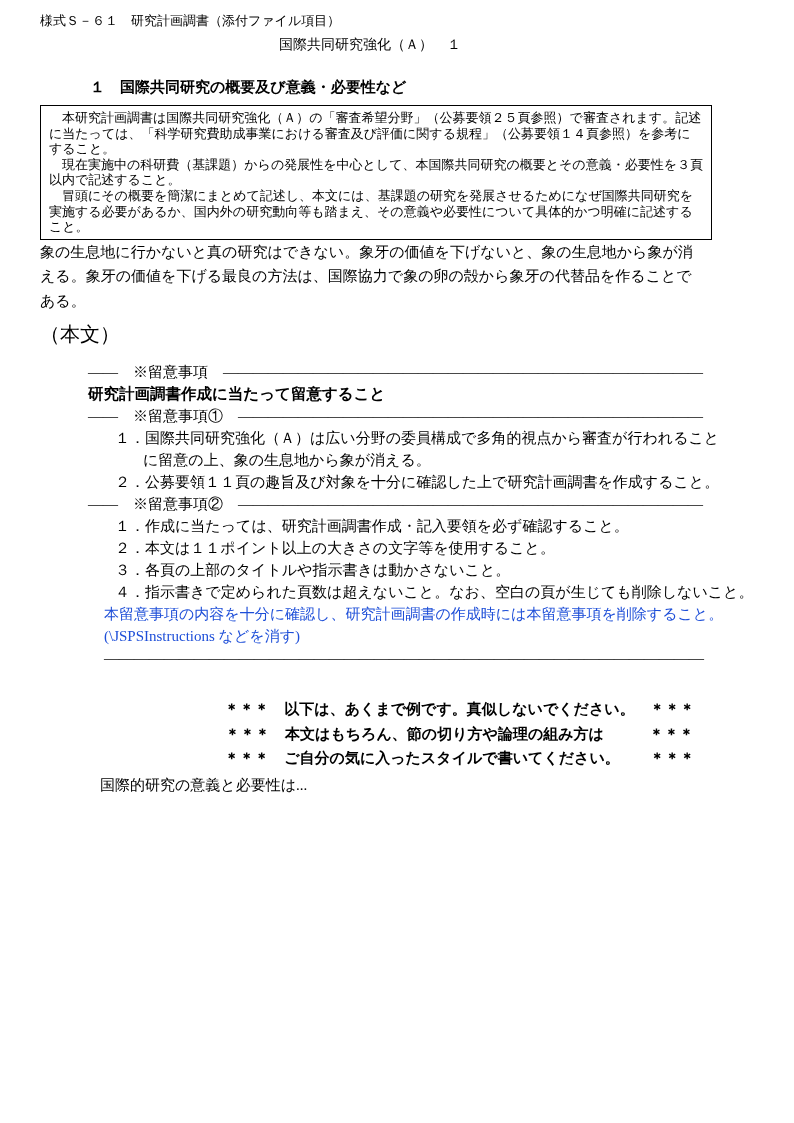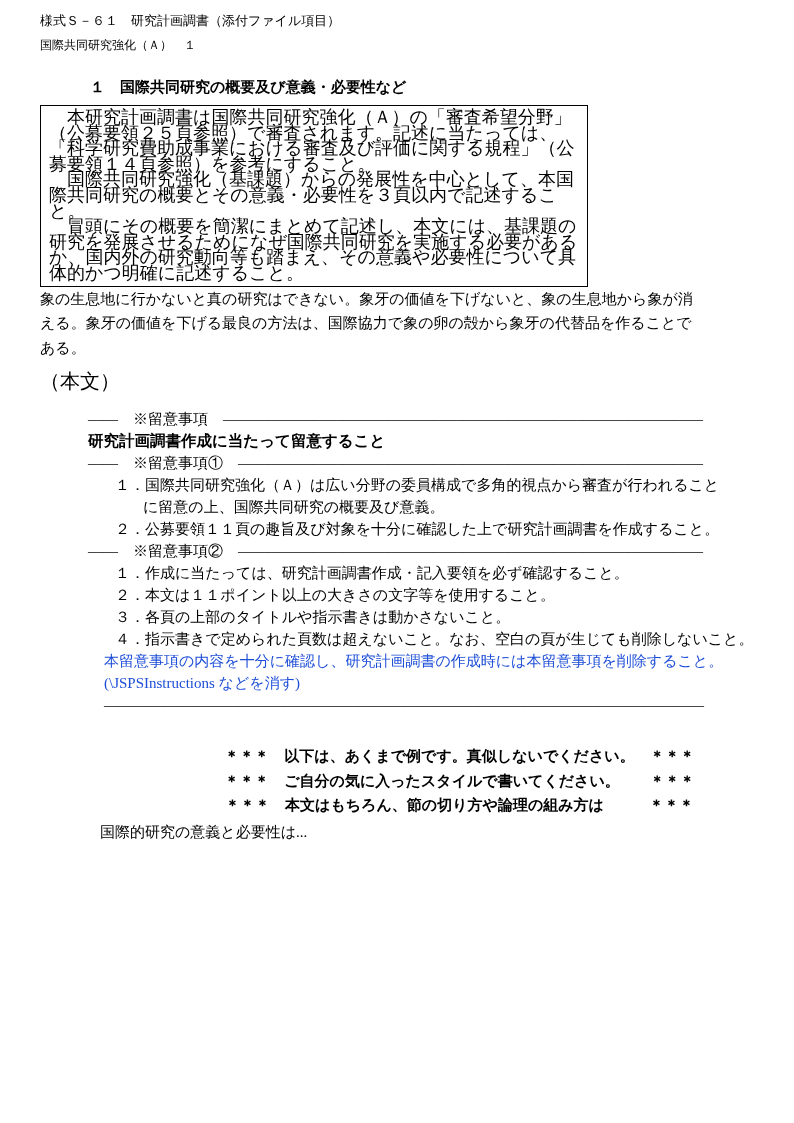--- a/index.html
+++ b/index.html
@@ -9,35 +9,35 @@
     height: 1123px;
     overflow: hidden;
     position: relative;
     color: #000;
     font-family: "Liberation Serif", "DejaVu Serif", serif;
   }
   .page { padding: 12px 40px 0 40px; }
 
   .form-label { font-size: 13px; line-height: 18px; }
   .header-right {
-    font-size: 12px; line-height: 18px;
-    text-align: left; margin-top: 6px; margin-right: 54px;
+    font-size: 14px; line-height: 18px;
+    text-align: center; margin-top: 6px; margin-right: 54px;
   }
 
   .section-title {
     font-family: "Liberation Sans", "DejaVu Sans", sans-serif;
     font-weight: bold; font-size: 15px; line-height: 21px;
     margin: 22px 0 0 50px;
   }
 
   .instruction-box {
-    width: 548px; margin-top: 8px;
+    width: 672px; margin-top: 8px;
     border: 1.5px solid #000;
     padding: 4px 8px;
-    font-size: 18px; line-height: 15.6px;
+    font-size: 13px; line-height: 15.6px;
   }
   .instruction-box p { text-indent: 1em; }
 
   .overview-label { font-size: 15px; line-height: 22px; margin-top: 12px; }
   .overview-text  { font-size: 15px; line-height: 24.5px; max-width: 655px; }
 
   .body-label { font-size: 20px; line-height: 22px; margin-top: 10px; }
 
   .notes { margin-top: 16px; font-size: 15px; line-height: 22px; }
   .ln { white-space: nowrap; }
@@ -63,46 +63,46 @@
 
 <div class="page">
 
   <div class="form-label">様式Ｓ－６１　研究計画調書（添付ファイル項目）</div>
   <div class="header-right">国際共同研究強化（Ａ）　１</div>
 
   <h1 class="section-title">１　国際共同研究の概要及び意義・必要性など</h1>
 
   <div class="instruction-box">
     <p>本研究計画調書は国際共同研究強化（Ａ）の「審査希望分野」（公募要領２５頁参照）で審査されます。記述に当たっては、「科学研究費助成事業における審査及び評価に関する規程」（公募要領１４頁参照）を参考にすること。</p>
-    <p>国際共同研究強化（基課題）からの発展性を中心として、本国際共同研究の概要とその意義・必要性を３頁以内で記述すること。</p>
+    <p>現在実施中の科研費（基課題）からの発展性を中心として、本国際共同研究の概要とその意義・必要性を３頁以内で記述すること。</p>
     <p>冒頭にその概要を簡潔にまとめて記述し、本文には、基課題の研究を発展させるためになぜ国際共同研究を実施する必要があるか、国内外の研究動向等も踏まえ、その意義や必要性について具体的かつ明確に記述すること。</p>
   </div>
 
   <p class="overview-text">象の生息地に行かないと真の研究はできない。象牙の価値を下げないと、象の生息地から象が消える。象牙の価値を下げる最良の方法は、国際協力で象の卵の殻から象牙の代替品を作ることである。</p>
 
   <div class="body-label">（本文）</div>
 
   <div class="notes">
     <div class="ln indent-a">――　※留意事項　――――――――――――――――――――――――――――――――</div>
     <div class="ln indent-a heading">研究計画調書作成に当たって留意すること</div>
     <div class="ln indent-a">――　※留意事項①　―――――――――――――――――――――――――――――――</div>
     <div class="ln indent-b">１．国際共同研究強化（Ａ）は広い分野の委員構成で多角的視点から審査が行われること</div>
-    <div class="ln indent-c">に留意の上、国際共同研究の概要及び意義。</div>
+    <div class="ln indent-c">に留意の上、象の生息地から象が消える。</div>
     <div class="ln indent-b">２．公募要領１１頁の趣旨及び対象を十分に確認した上で研究計画調書を作成すること。</div>
     <div class="ln indent-a">――　※留意事項②　―――――――――――――――――――――――――――――――</div>
     <div class="ln indent-b">１．作成に当たっては、研究計画調書作成・記入要領を必ず確認すること。</div>
     <div class="ln indent-b">２．本文は１１ポイント以上の大きさの文字等を使用すること。</div>
     <div class="ln indent-b">３．各頁の上部のタイトルや指示書きは動かさないこと。</div>
     <div class="ln indent-b">４．指示書きで定められた頁数は超えないこと。なお、空白の頁が生じても削除しないこと。</div>
     <div class="ln indent-r red">本留意事項の内容を十分に確認し、研究計画調書の作成時には本留意事項を削除すること。</div>
     <div class="ln indent-r red">(\JSPSInstructions などを消す)</div>
     <div class="ln indent-r">――――――――――――――――――――――――――――――――――――――――</div>
   </div>
 
   <div class="example">
     <div>＊＊＊　以下は、あくまで例です。真似しないでください。　＊＊＊</div>
+    <div>＊＊＊　本文はもちろん、節の切り方や論理の組み方は　　　＊＊＊</div>
     <div>＊＊＊　ご自分の気に入ったスタイルで書いてください。　　＊＊＊</div>
-    <div>＊＊＊　本文はもちろん、節の切り方や論理の組み方は　　　＊＊＊</div>
   </div>
 
   <div class="closing">国際的研究の意義と必要性は...</div>
 
 </div>
 
 </body></html>

